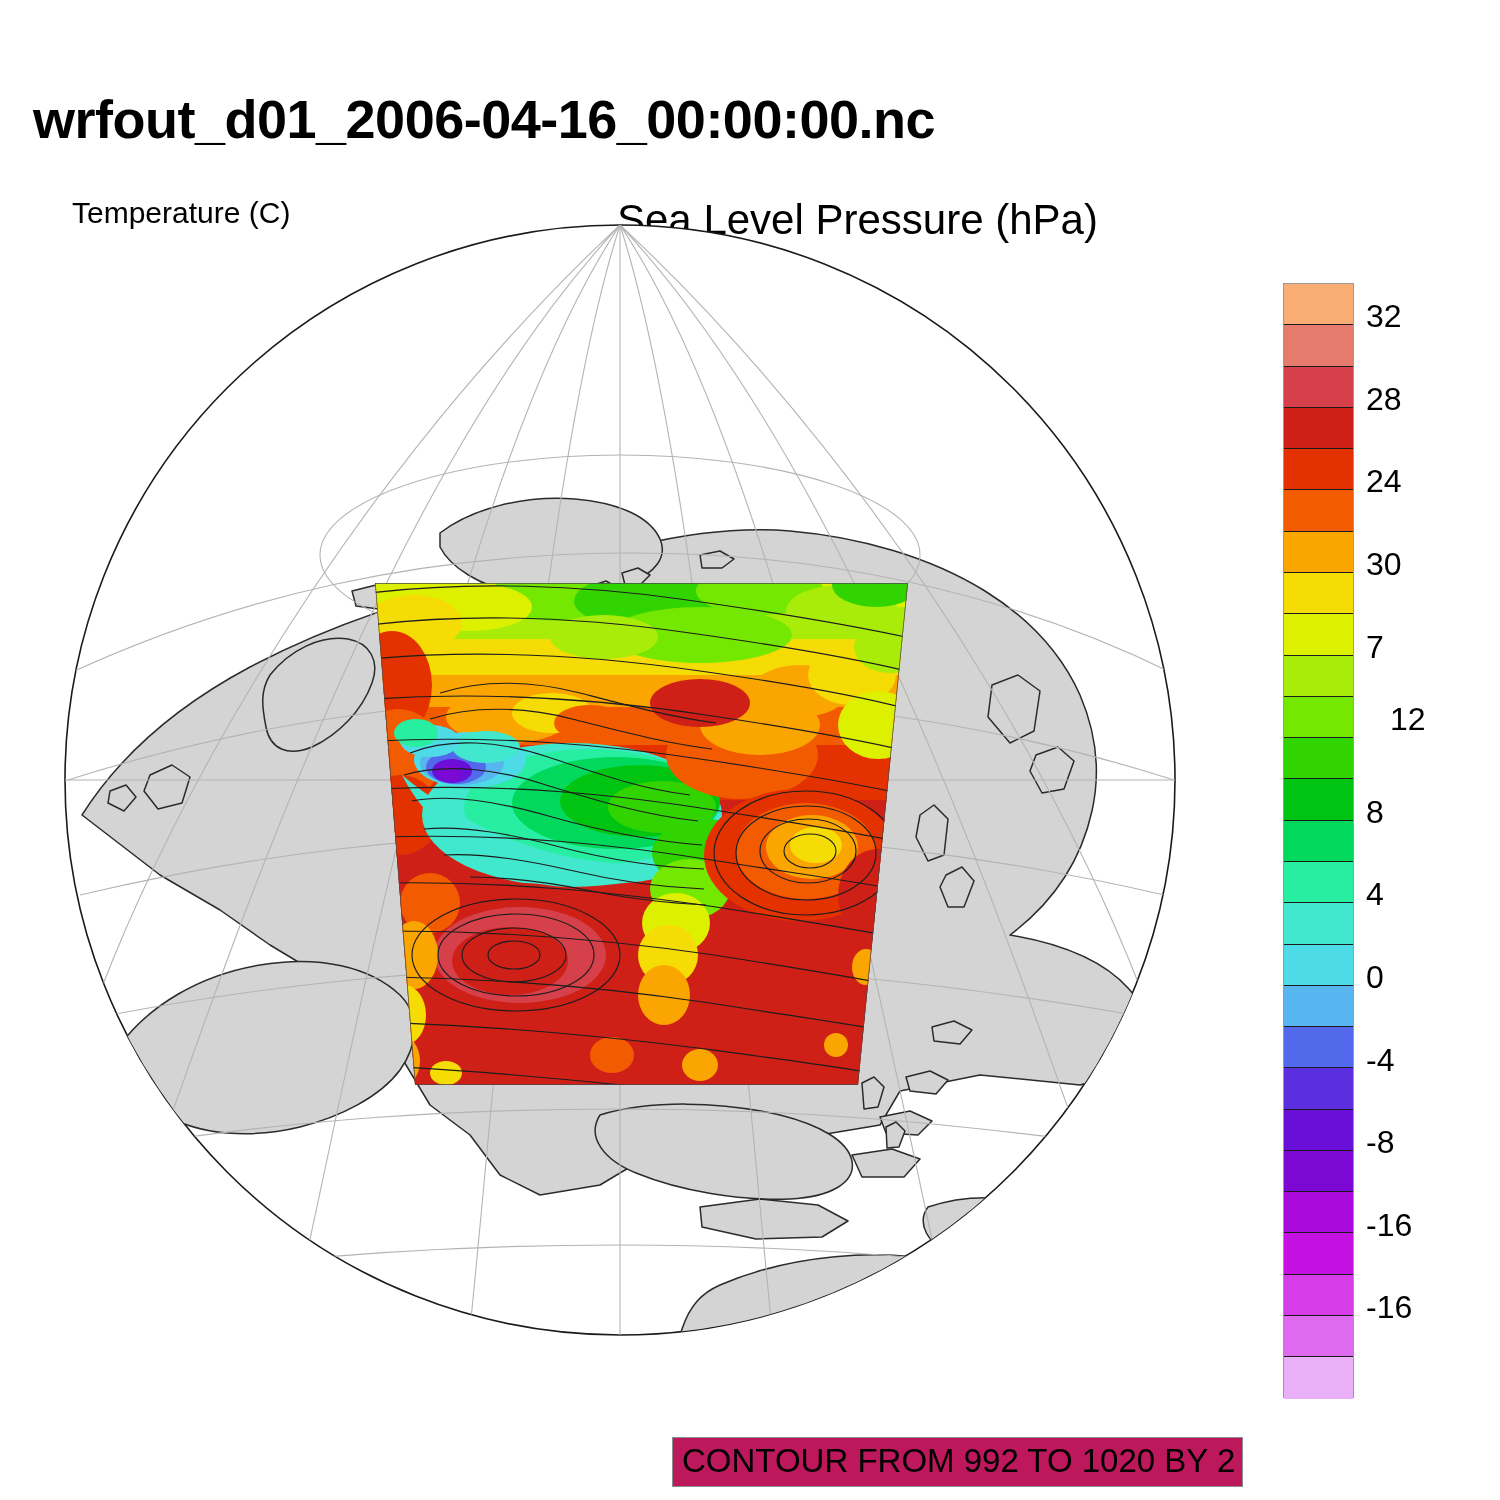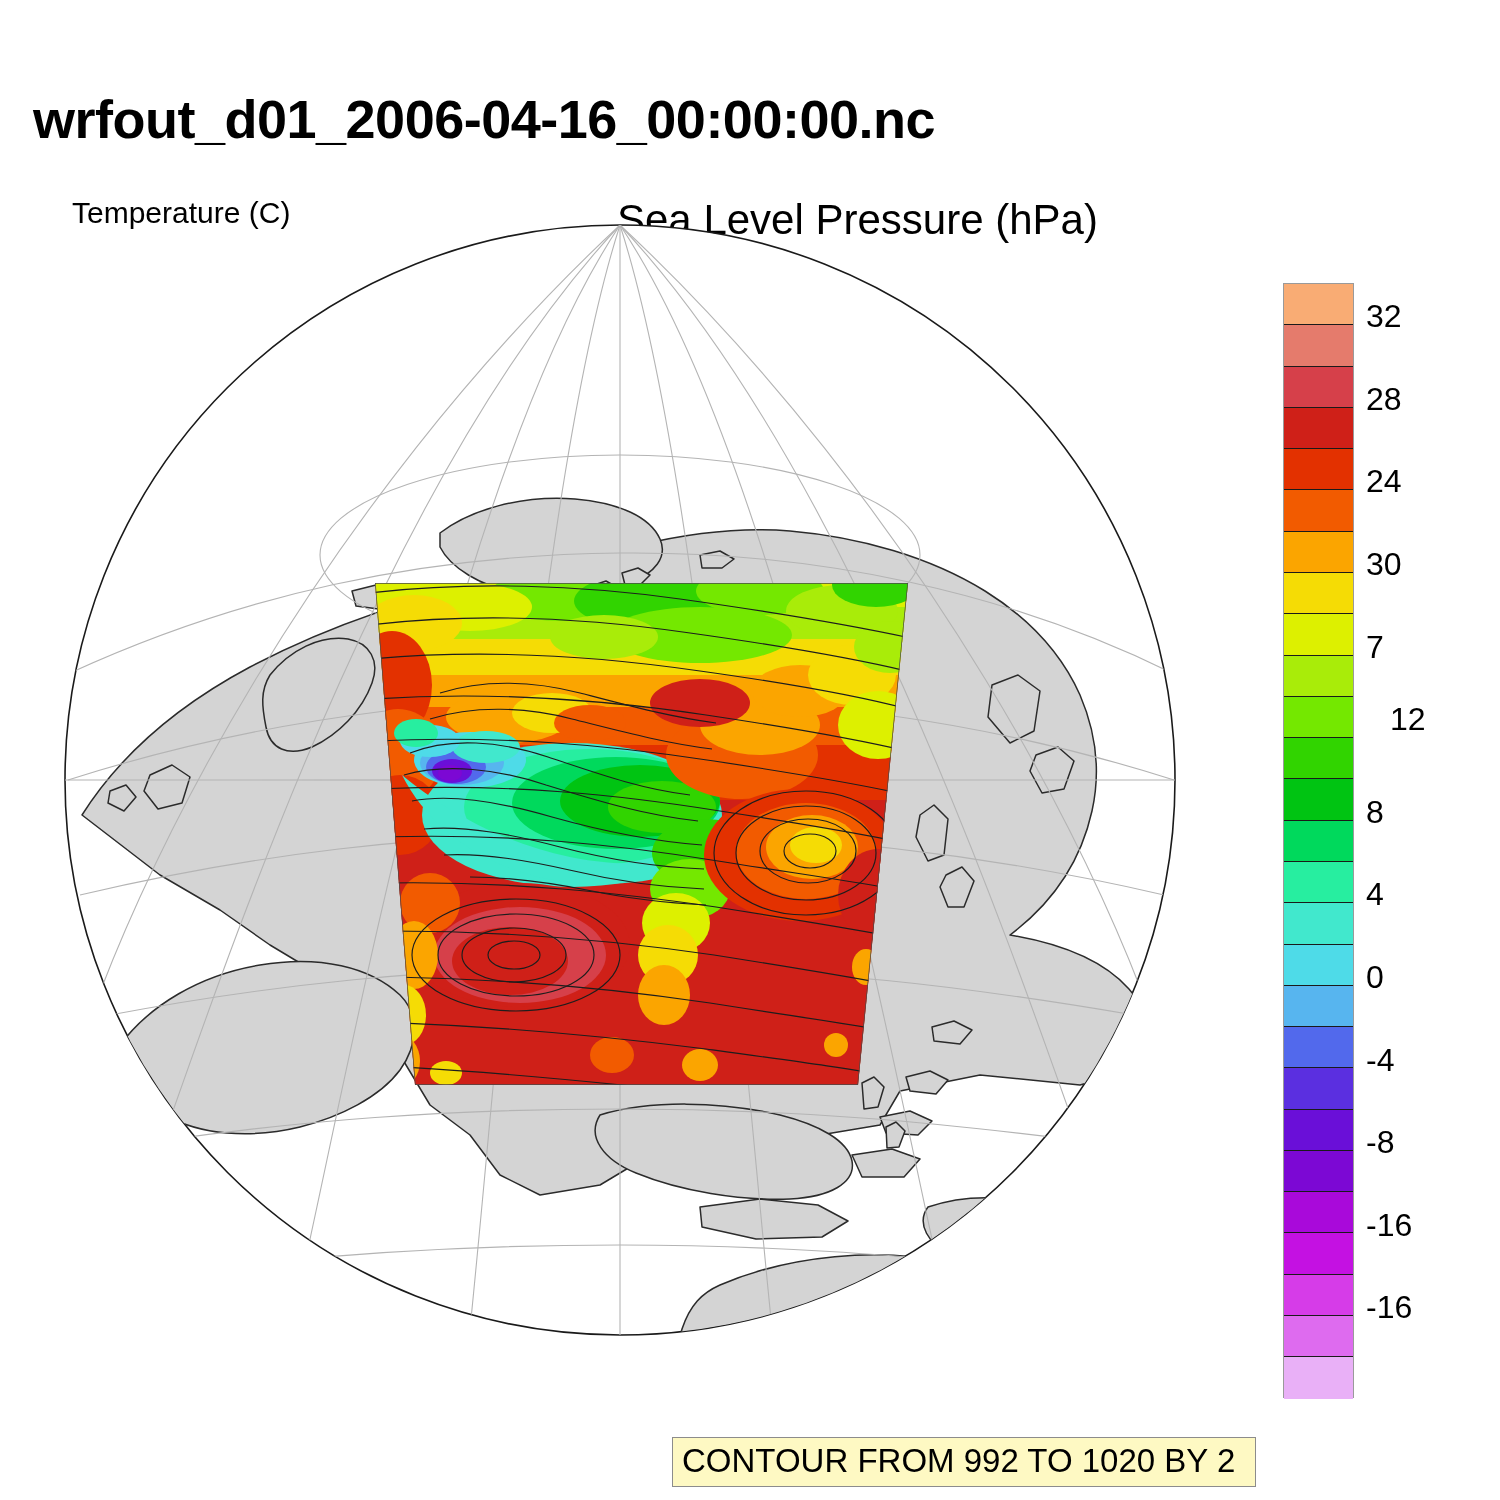--- a/index.html
+++ b/index.html
@@ -19,22 +19,22 @@
   
   #colorbar{position:absolute;left:1283px;top:283px;width:71px;height:1115px;
             border:1px solid #9a9a9a;box-sizing:border-box;}
   .cb-cell{width:100%;border-bottom:1px solid #1a1a1a;box-sizing:border-box;}
   .cb-cell:last-child{border-bottom:none;}
   #cb-labels{position:absolute;left:1366px;top:283px;width:130px;height:1115px;}
   .cb-lab{position:absolute;left:0;font-size:32px;line-height:1;white-space:nowrap;}
 
   
   #contour-box{position:absolute;left:672px;top:1437px;
-               border:1px solid #8c8c8c;padding:4px 20px 6px 9px;
-               font-size:33px;white-space:nowrap;background:#fef9c3;}
+               border:1px solid #8c8c8c;padding:4px 7px 6px 9px;
+               font-size:33px;white-space:nowrap;background:#be185d;}
 </style>
 </head>
 <body>
 
 <div id="title">wrfout_d01_2006-04-16_00:00:00.nc</div>
 <div id="sub-temp">Temperature (C)</div>
 <div id="sub-slp">Sea Level Pressure (hPa)</div>
 
 <div id="map-area">
  <div id="globe-wrap">

